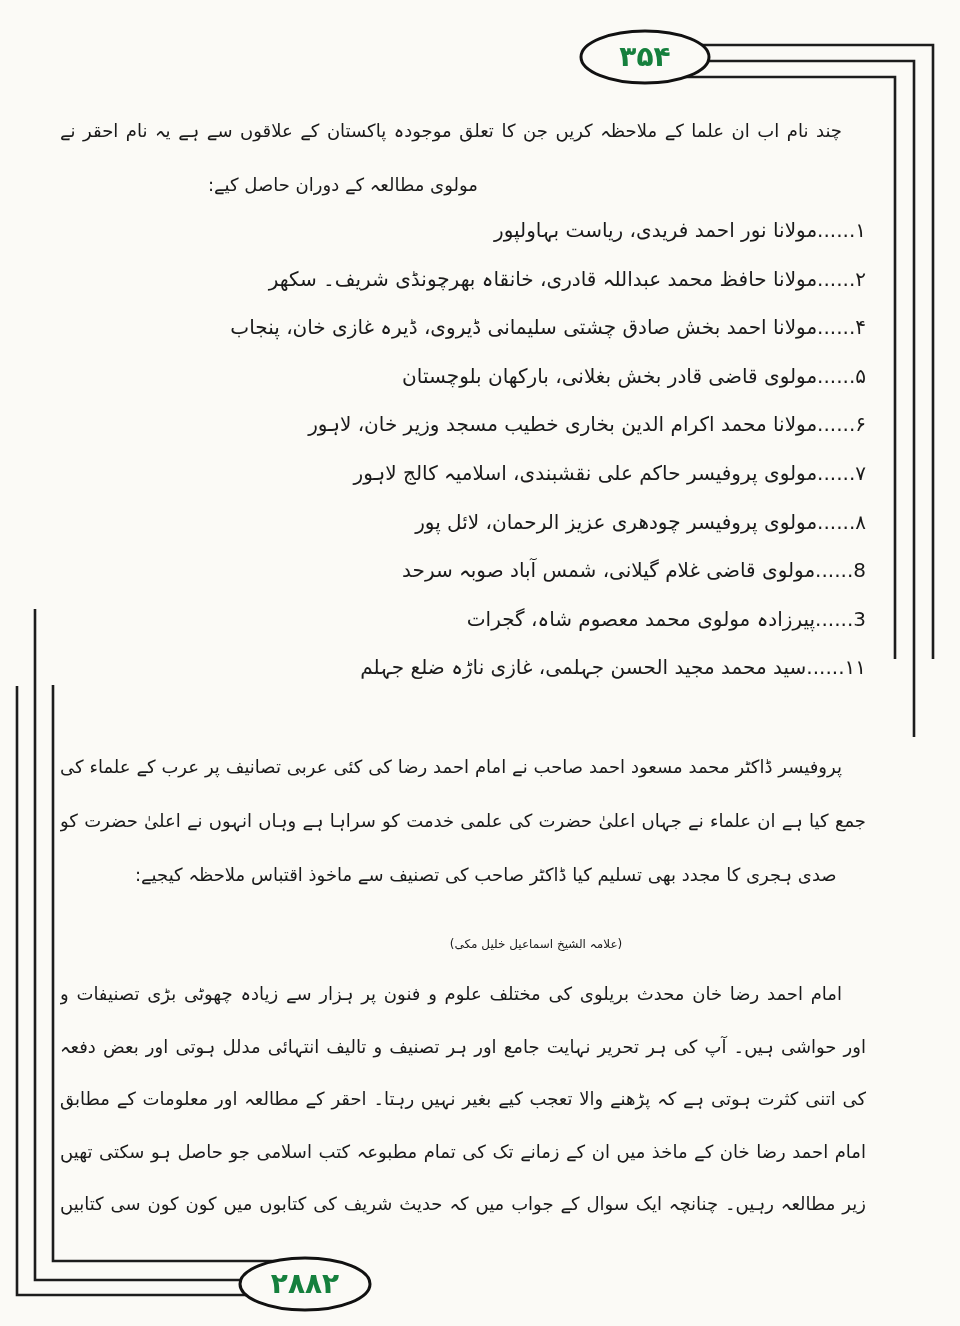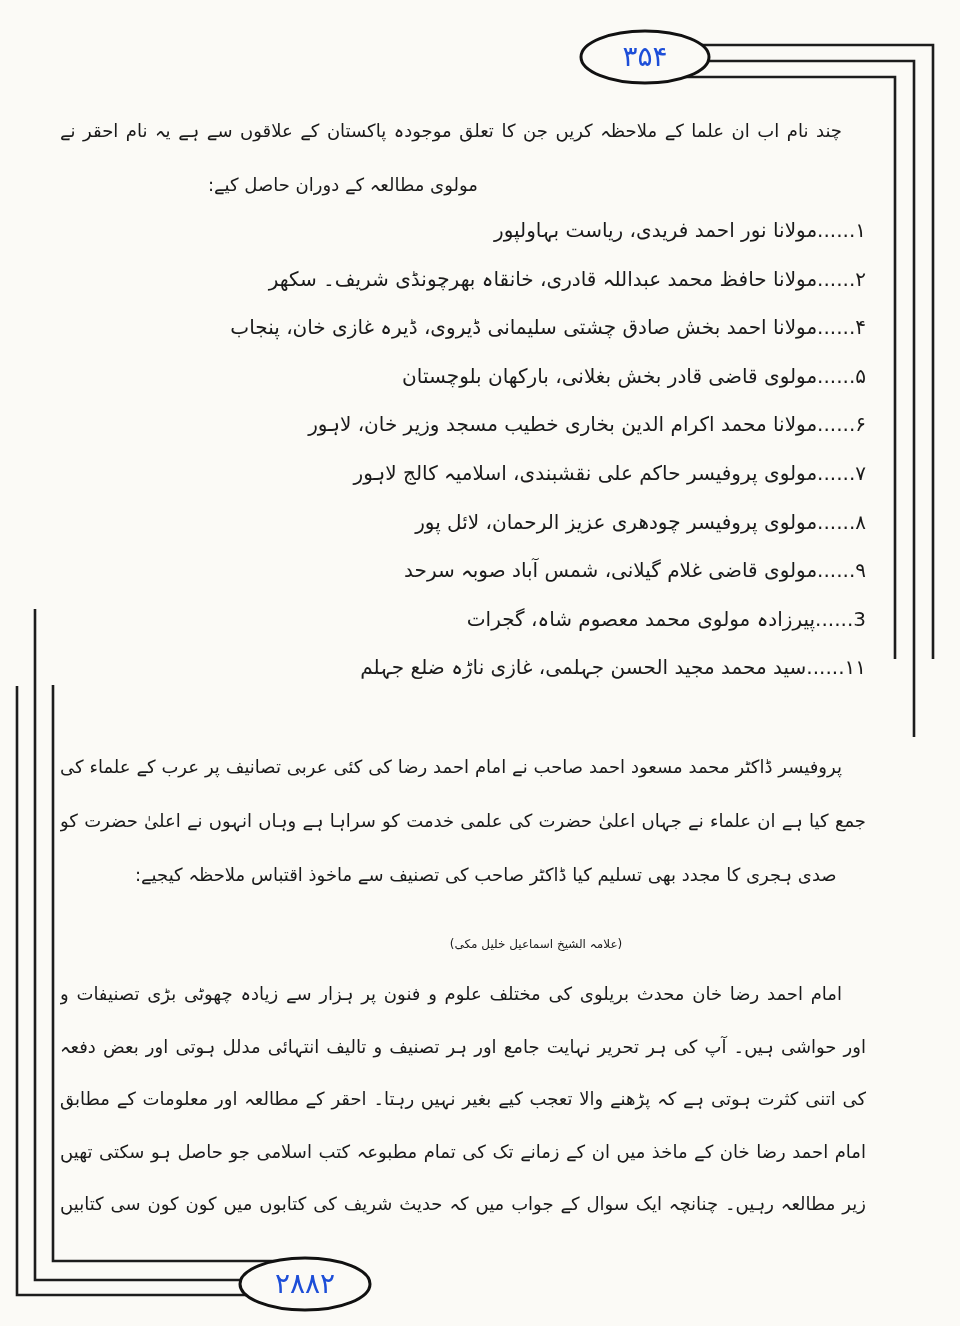--- a/index.html
+++ b/index.html
@@ -8,25 +8,25 @@
     background:#fbfaf6;
     position:relative;
     overflow:hidden;
     font-family:"DejaVu Sans",sans-serif;
     color:#1a1a1a;
   }
   .frame-svg{position:absolute;left:0;top:0;width:960px;height:1326px;}
   .cartouche-num{
     position:absolute;
     text-align:center;
-    font-weight:normal;
+    font-weight:bold;
     font-size:28px;
     letter-spacing:4px;
     line-height:1;
-    color:#1d4ed8;
+    color:#15803d;
   }
   .cartouche-num.top{left:583px;top:43px;width:124px;}
   .cartouche-num.bottom{left:242px;top:1270px;width:126px;}
 
   .content{
     position:absolute;
     left:60px;top:0;width:806px;height:1326px;
     direction:rtl;
   }
   .pline{
@@ -100,21 +100,21 @@
   </div>
 
   <div class="scholar-list">
     <div class="scholar">۱......مولانا نور احمد فریدی، ریاست بہاولپور</div>
     <div class="scholar">۲......مولانا حافظ محمد عبداللہ قادری، خانقاہ بھرچونڈی شریف۔ سکھر</div>
     <div class="scholar">۴......مولانا احمد بخش صادق چشتی سلیمانی ڈیروی، ڈیرہ غازی خان، پنجاب</div>
     <div class="scholar">۵......مولوی قاضی قادر بخش بغلانی، بارکھان بلوچستان</div>
     <div class="scholar">۶......مولانا محمد اکرام الدین بخاری خطیب مسجد وزیر خان، لاہور</div>
     <div class="scholar">۷......مولوی پروفیسر حاکم علی نقشبندی، اسلامیہ کالج لاہور</div>
     <div class="scholar">۸......مولوی پروفیسر چودھری عزیز الرحمان، لائل پور</div>
-    <div class="scholar">۹......مولوی قاضی غلام گیلانی، شمس آباد صوبہ سرحد</div>
+    <div class="scholar">8......مولوی قاضی غلام گیلانی، شمس آباد صوبہ سرحد</div>
     <div class="scholar">3......پیرزادہ مولوی محمد معصوم شاہ، گجرات</div>
     <div class="scholar">۱۱......سید محمد مجید الحسن جہلمی، غازی ناڑہ ضلع جہلم</div>
   </div>
 
   <div>
     <div class="pline indent" style="top:740px">پروفیسر ڈاکٹر محمد مسعود احمد صاحب نے امام احمد رضا کی کئی عربی تصانیف پر عرب کے علماء کی تقاریظ کو</div>
     <div class="pline" style="top:794px">جمع کیا ہے ان علماء نے جہاں اعلیٰ حضرت کی علمی خدمت کو سراہا ہے وہاں انہوں نے اعلیٰ حضرت کو چودھویں</div>
     <div class="pline lastline" style="top:848px;padding-left:75px">صدی ہجری کا مجدد بھی تسلیم کیا ڈاکٹر صاحب کی تصنیف سے ماخوذ اقتباس ملاحظہ کیجیے:</div>
   </div>
 

